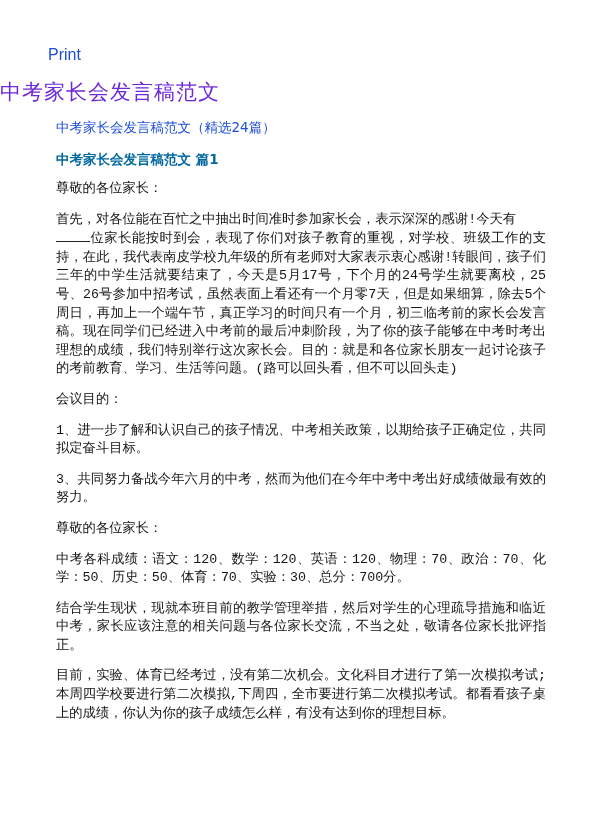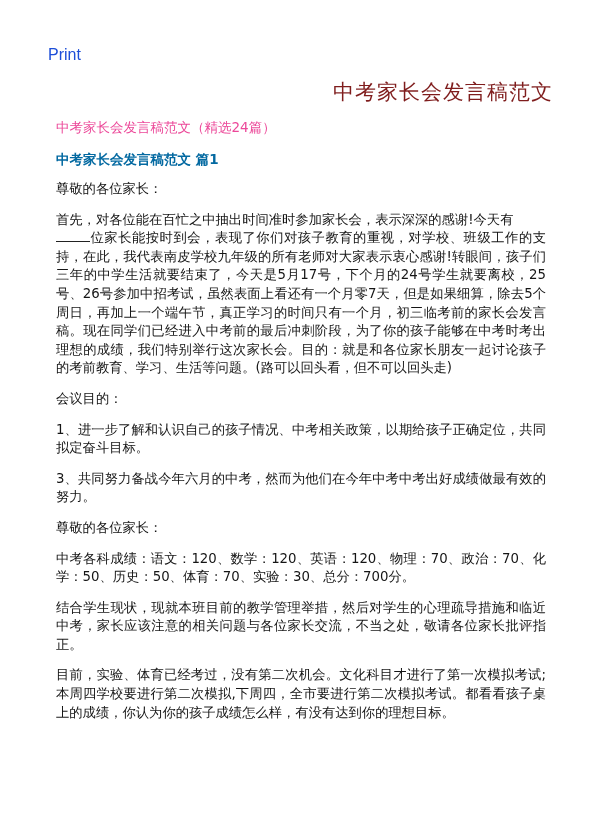--- a/index.html
+++ b/index.html
@@ -9,26 +9,26 @@
       color: #111;
     }
     .page { position: relative; padding: 0 0 0 56px; width: 490px; }
     .print {
       position: absolute; left: 48px; top: 46px;
       font-family: Liberation Sans, sans-serif;
       font-size: 16px; color: #1d4ed8;
     }
     .title {
       position: absolute; left: 0; width: 553px; top: 78px;
-      text-align: right; font-size: 21px; letter-spacing: 1px; color: #7f1d1d;
+      text-align: left; font-size: 21px; letter-spacing: 1px; color: #6d28d9;
     }
     .body { position: absolute; left: 56px; top: 118px; width: 490px; }
-    .subtitle { font-size: 13.5px; color: #ec4899; margin: 0 0 14px 0; line-height: 18px; }
+    .subtitle { font-size: 13.5px; color: #1d4ed8; margin: 0 0 14px 0; line-height: 18px; }
     .section-heading { font-size: 13.5px; font-weight: bold; margin: 0 0 12px 0; line-height: 18px; color: #0369a1; }
-    p.para { font-size: 13.3px; line-height: 18.6px; margin: 0 0 12px 0; color: #151515; text-align: justify; }
+    p.para { font-size: 13.3px; line-height: 18.6px; margin: 0 0 12px 0; color: #151515; text-align: justify; font-family: Liberation Mono, monospace; }
     .blank { display: inline-block; width: 34px; border-bottom: 1px solid #222; height: 12px; vertical-align: baseline; }
   </style>
 </head>
 <body>
 
 <div class="page">
   <div class="print">Print</div>
   <div class="title">中考家长会发言稿范文</div>
 
   <div class="body">

